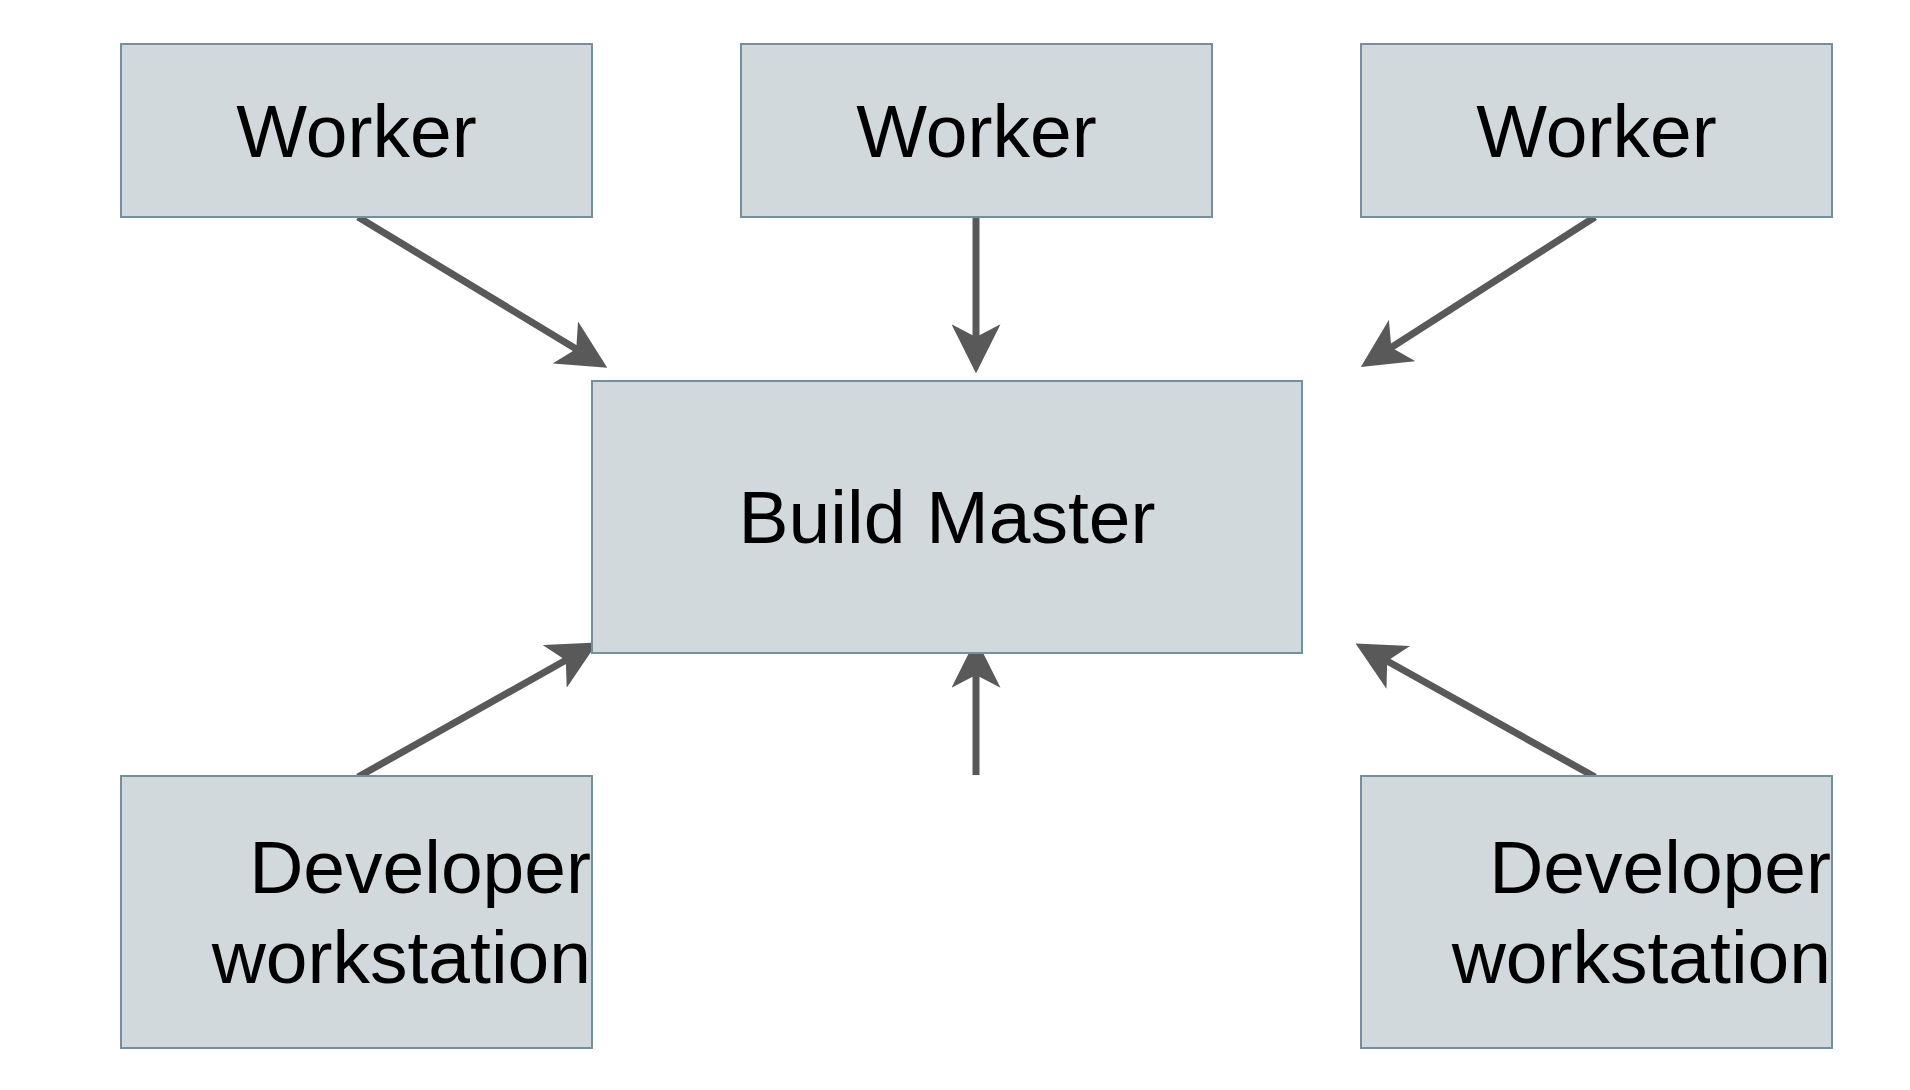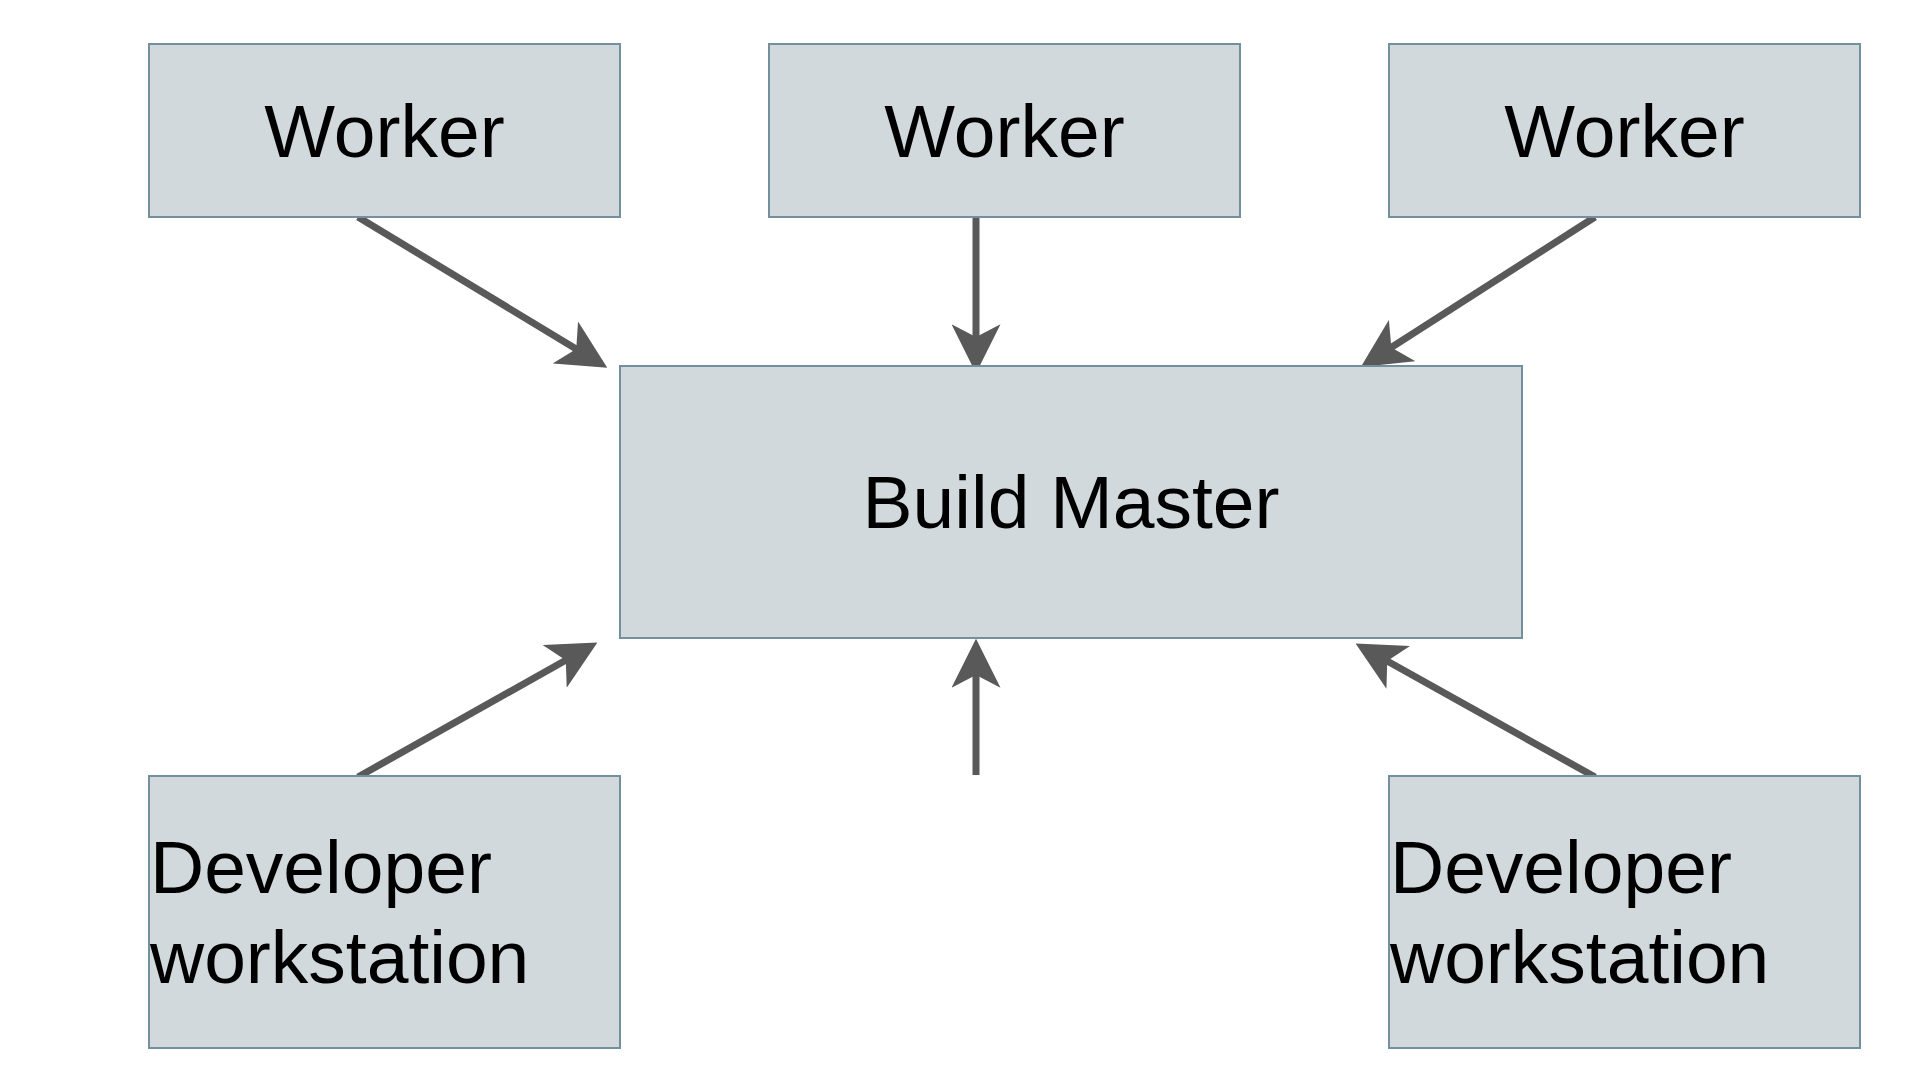--- a/index.html
+++ b/index.html
@@ -32,22 +32,21 @@
     stroke: none;
   }
   .node {
     position: absolute;
     box-sizing: border-box;
     background: var(--box-fill, #d1d9dc);
     border: 2px solid var(--box-border, #75909d);
     display: flex;
     align-items: center;
     justify-content: center;
-    text-align: left;
-    margin-left: 28px;
+    text-align: right;
   }
   .node-label {
     font-size: 75px;
     line-height: 1.2;
     color: var(--text, #000000);
     letter-spacing: 0;
   }
 </style>
 </head>
 <body>
@@ -73,21 +72,21 @@
   </div>
 
   <div class="node" style="left: 740px; top: 43px; width: 473px; height: 175px;">
     <span class="node-label">Worker</span>
   </div>
 
   <div class="node" style="left: 1360px; top: 43px; width: 473px; height: 175px;">
     <span class="node-label">Worker</span>
   </div>
 
-  <div class="node" style="left: 591px; top: 365px; width: 904px; height: 274px;">
+  <div class="node" style="left: 591px; top: 380px; width: 712px; height: 274px;">
     <span class="node-label">Build Master</span>
   </div>
 
   <div class="node" style="left: 120px; top: 775px; width: 473px; height: 274px;">
     <span class="node-label">Developer workstation</span>
   </div>
 
 
   <div class="node" style="left: 1360px; top: 775px; width: 473px; height: 274px;">
     <span class="node-label">Developer workstation</span>

